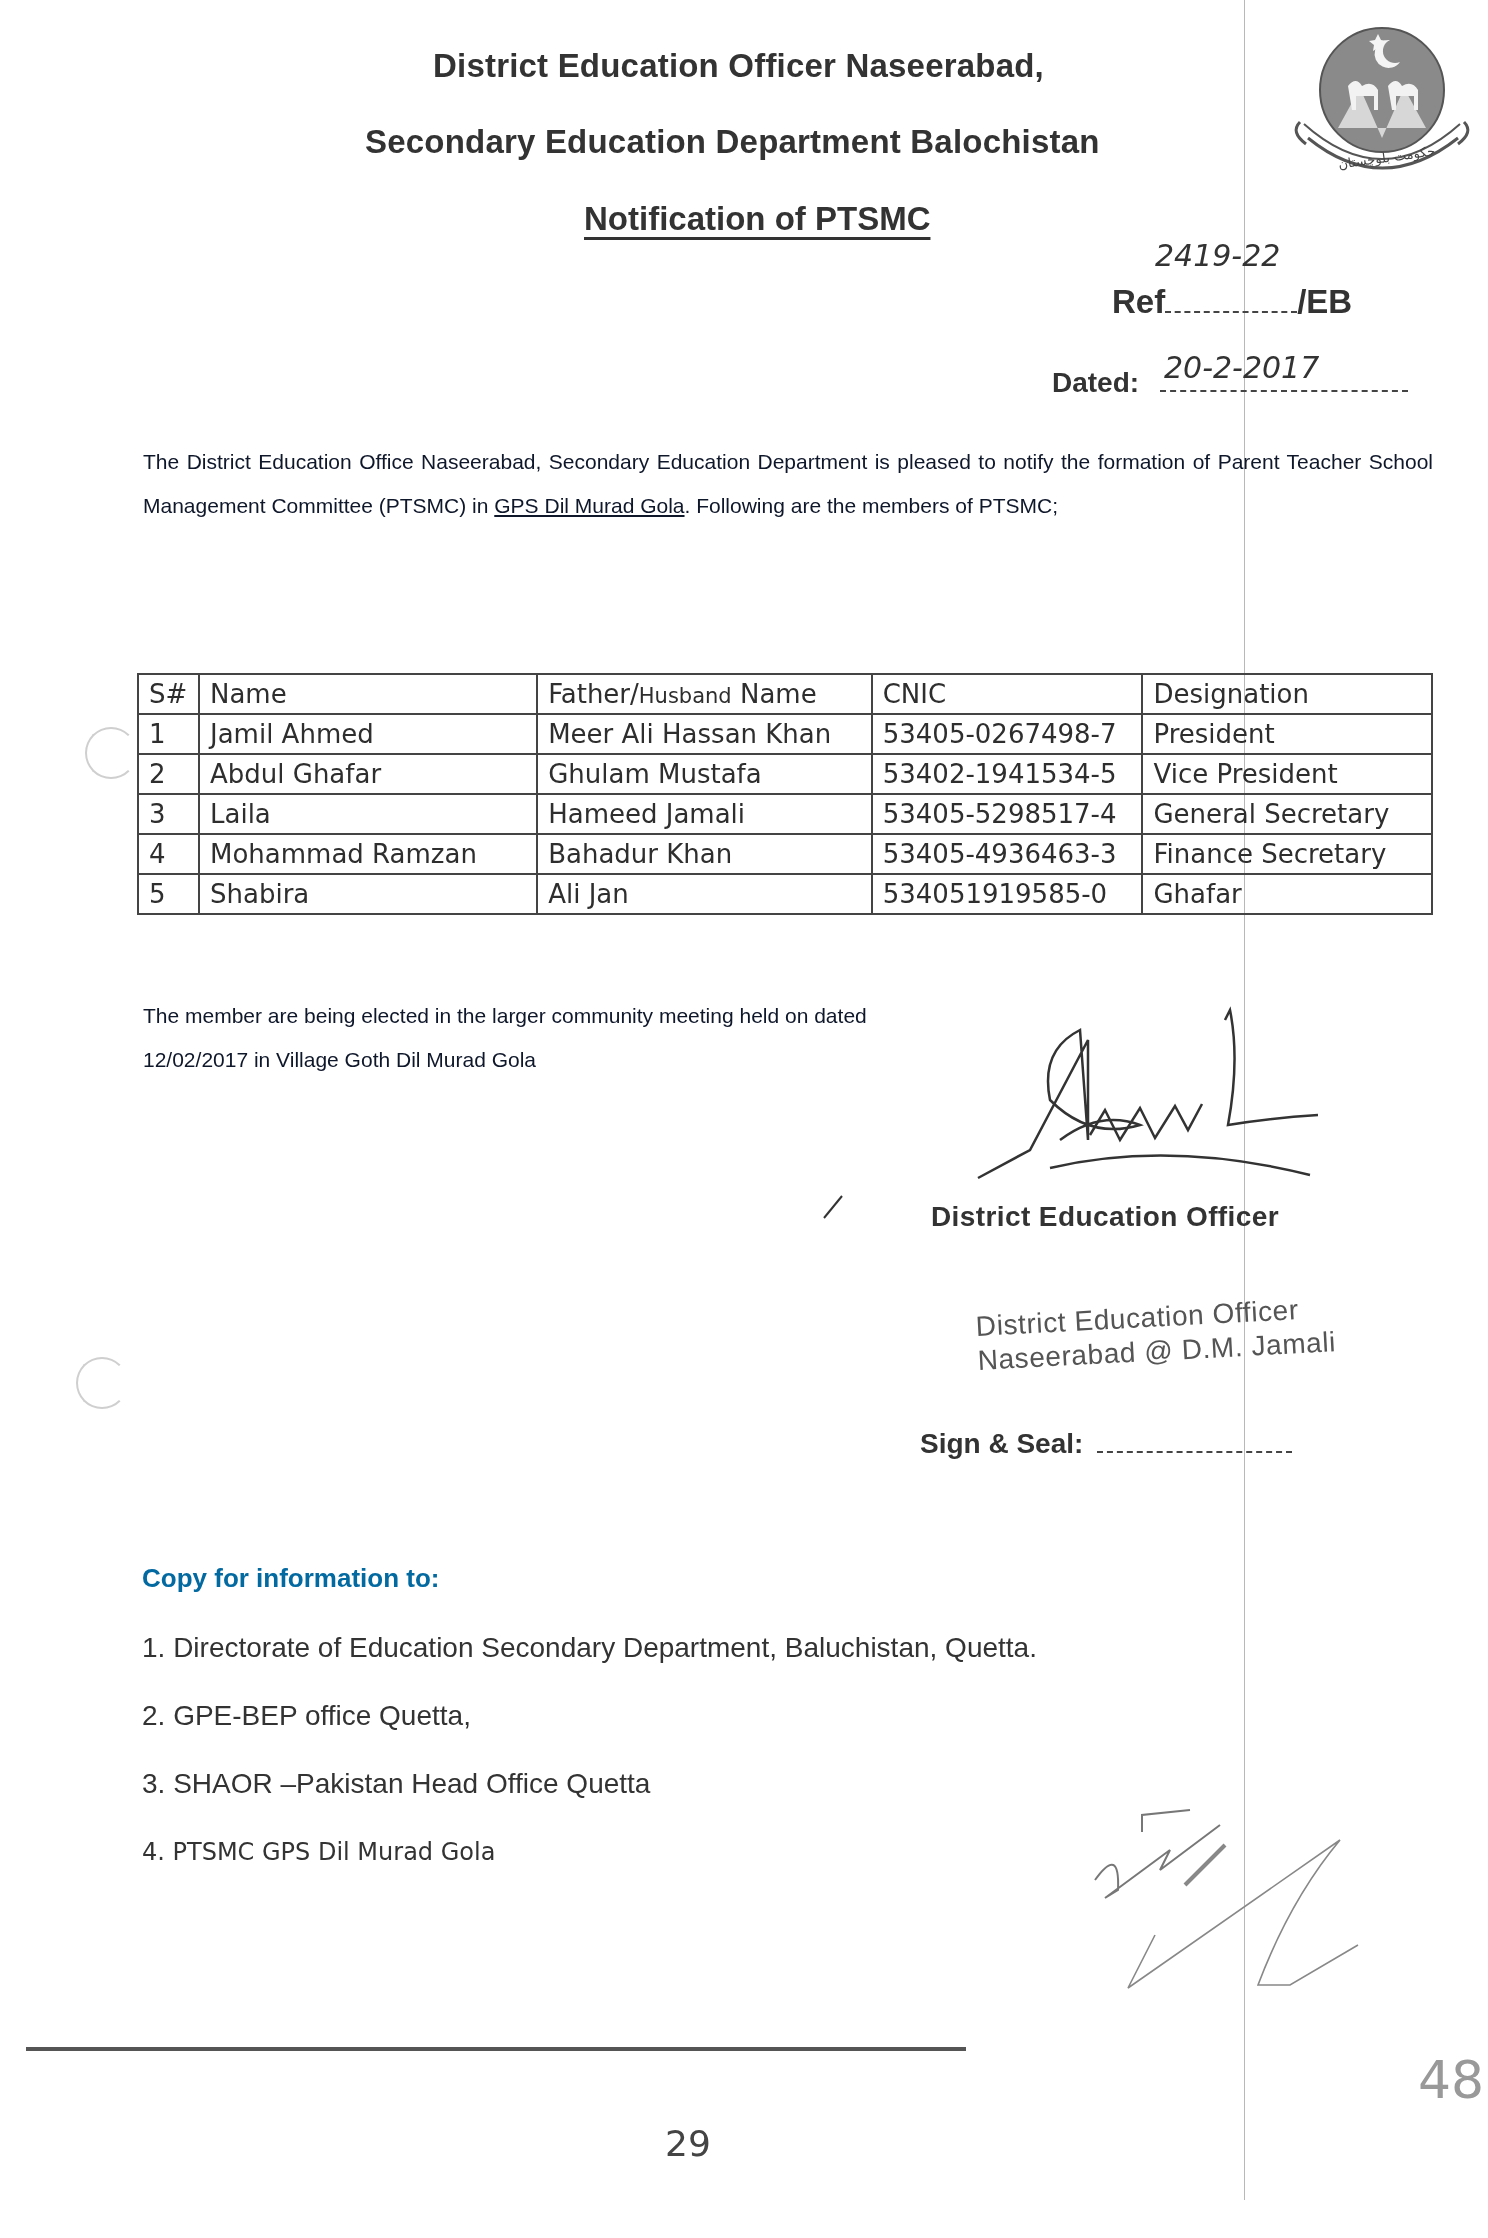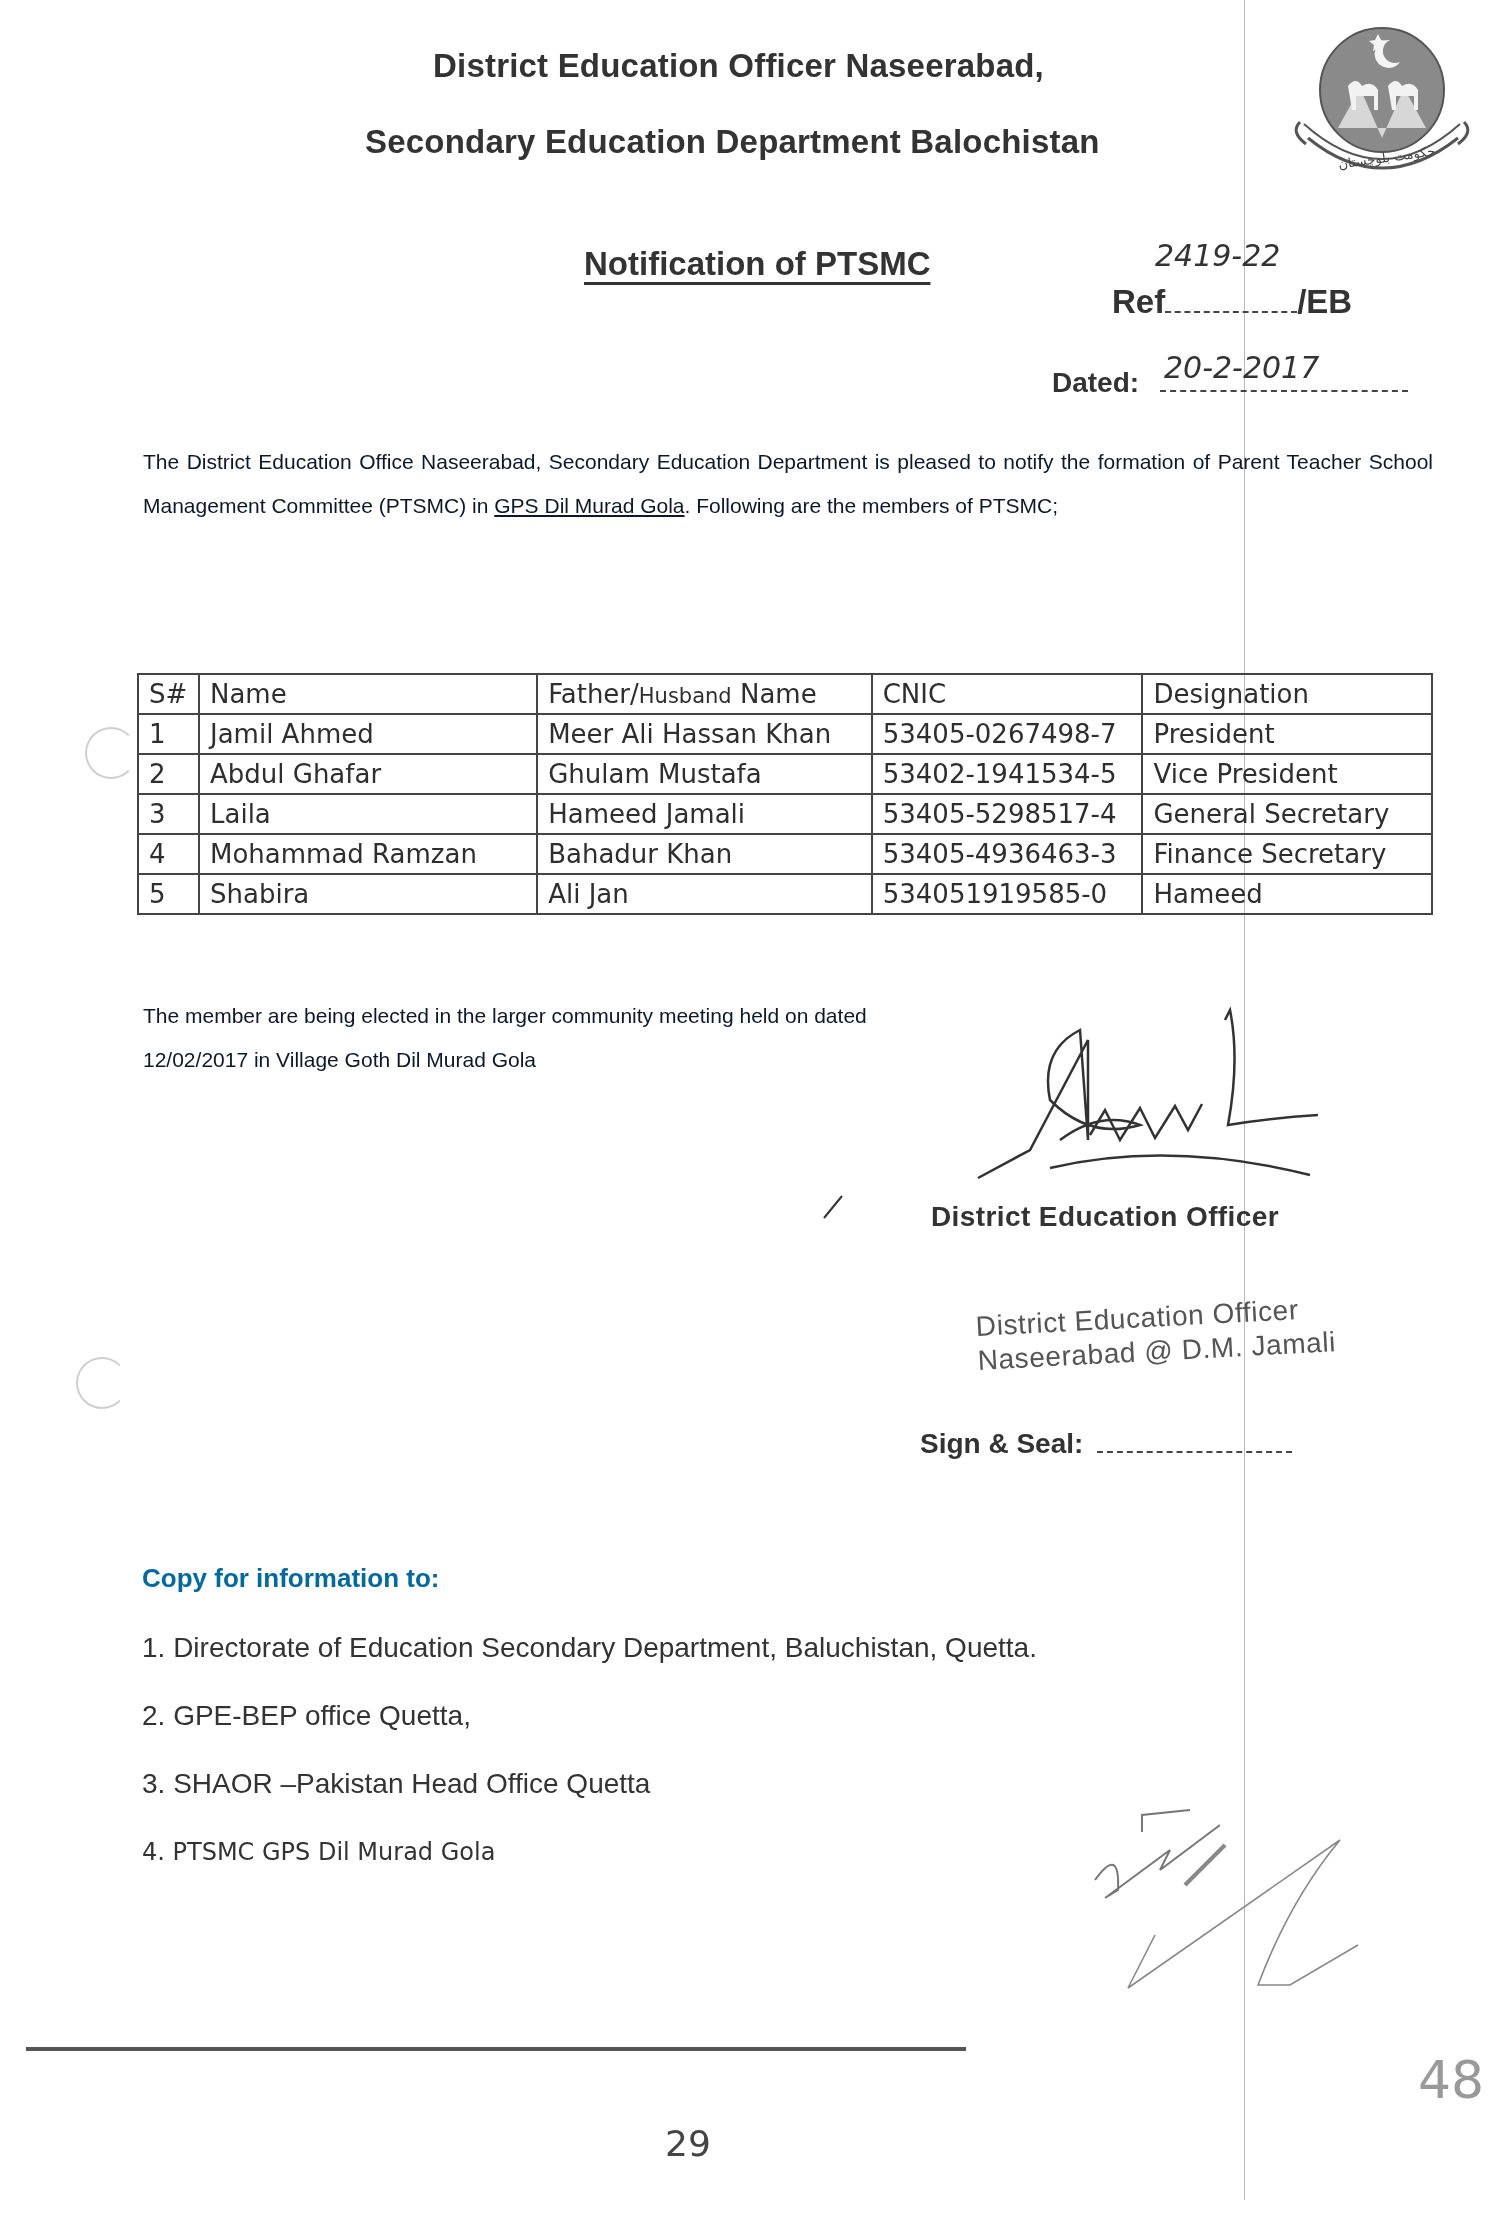--- a/index.html
+++ b/index.html
@@ -26,21 +26,21 @@
   .punch { position: absolute; width: 48px; height: 48px; border-radius: 50%; border: 2px solid #cfcfcf; border-right-color: transparent; }
   .footer-rule { position: absolute; left: 26px; top: 2047px; width: 940px; height: 4px; background: #555; }
 </style>
 </head>
 <body>
 
 <div class="scanline"></div>
 
 <div class="abs hdr" style="left:433px; top:47px;">District Education Officer Naseerabad,</div>
 <div class="abs hdr" style="left:365px; top:123px;">Secondary Education Department Balochistan</div>
-<div class="abs title" style="left:584px; top:200px;margin-top:45px;">Notification of PTSMC</div>
+<div class="abs title" style="left:584px; top:200px;">Notification of PTSMC</div>
 
 <div class="abs" style="left:1278px; top:18px; width:200px; height:180px;">
   <svg width="200" height="180" viewBox="0 0 200 180">
     <circle cx="104" cy="72" r="62" fill="#8a8a8a" stroke="#555" stroke-width="2"></circle>
     <path d="M60 110 L82 70 L104 120 L126 70 L148 110 Z" fill="#f0f0f0" opacity=".75"></path>
     <path d="M112 22 a14 14 0 1 0 10 22 a11 11 0 1 1 -10 -22z" fill="#f4f4f4"></path>
     <path d="M100 16 l3 6 l6 1 l-5 4 l1 6 l-5 -3 l-5 3 l1 -6 l-5 -4 l6 -1 z" fill="#f4f4f4"></path>
     <path d="M70 68 q8 -10 14 0 q10 -6 16 4 v20 h-4 v-14 h-18 v14 h-4 z" fill="#f2f2f2"></path>
     <path d="M110 68 q8 -10 14 0 q10 -6 16 4 v20 h-4 v-14 h-18 v14 h-4 z" fill="#f2f2f2"></path>
     <path d="M30 120 q74 60 150 0" fill="none" stroke="#555" stroke-width="3"></path>
@@ -108,21 +108,21 @@
       <td>Mohammad Ramzan</td>
       <td>Bahadur Khan</td>
       <td>53405-4936463-3</td>
       <td>Finance Secretary</td>
     </tr>
     <tr>
       <td>5</td>
       <td>Shabira</td>
       <td>Ali Jan</td>
       <td>534051919585-0</td>
-      <td>Hameed</td>
+      <td>Ghafar</td>
     </tr>
   </tbody>
 </table>
 
 <div class="punch" style="left:85px; top:727px;"></div>
 <div class="punch" style="left:76px; top:1357px;"></div>
 
 <div class="abs para" style="left:143px; top:994px; white-space:nowrap;">The member are being elected in the larger community meeting held on dated</div>
 <div class="abs para" style="left:143px; top:1038px; white-space:nowrap;">12/02/2017 in Village Goth Dil Murad Gola</div>
 

